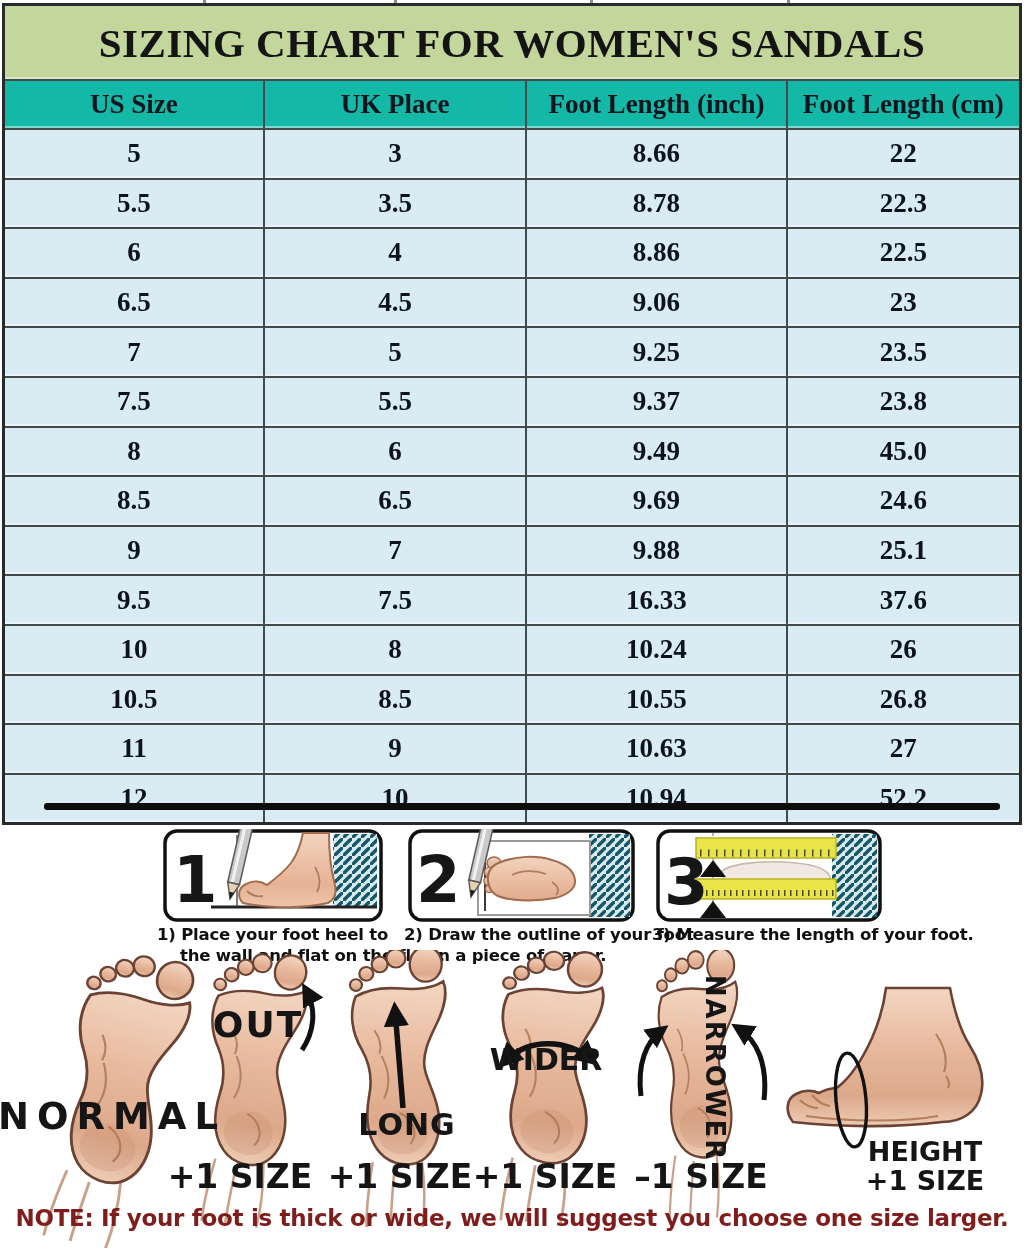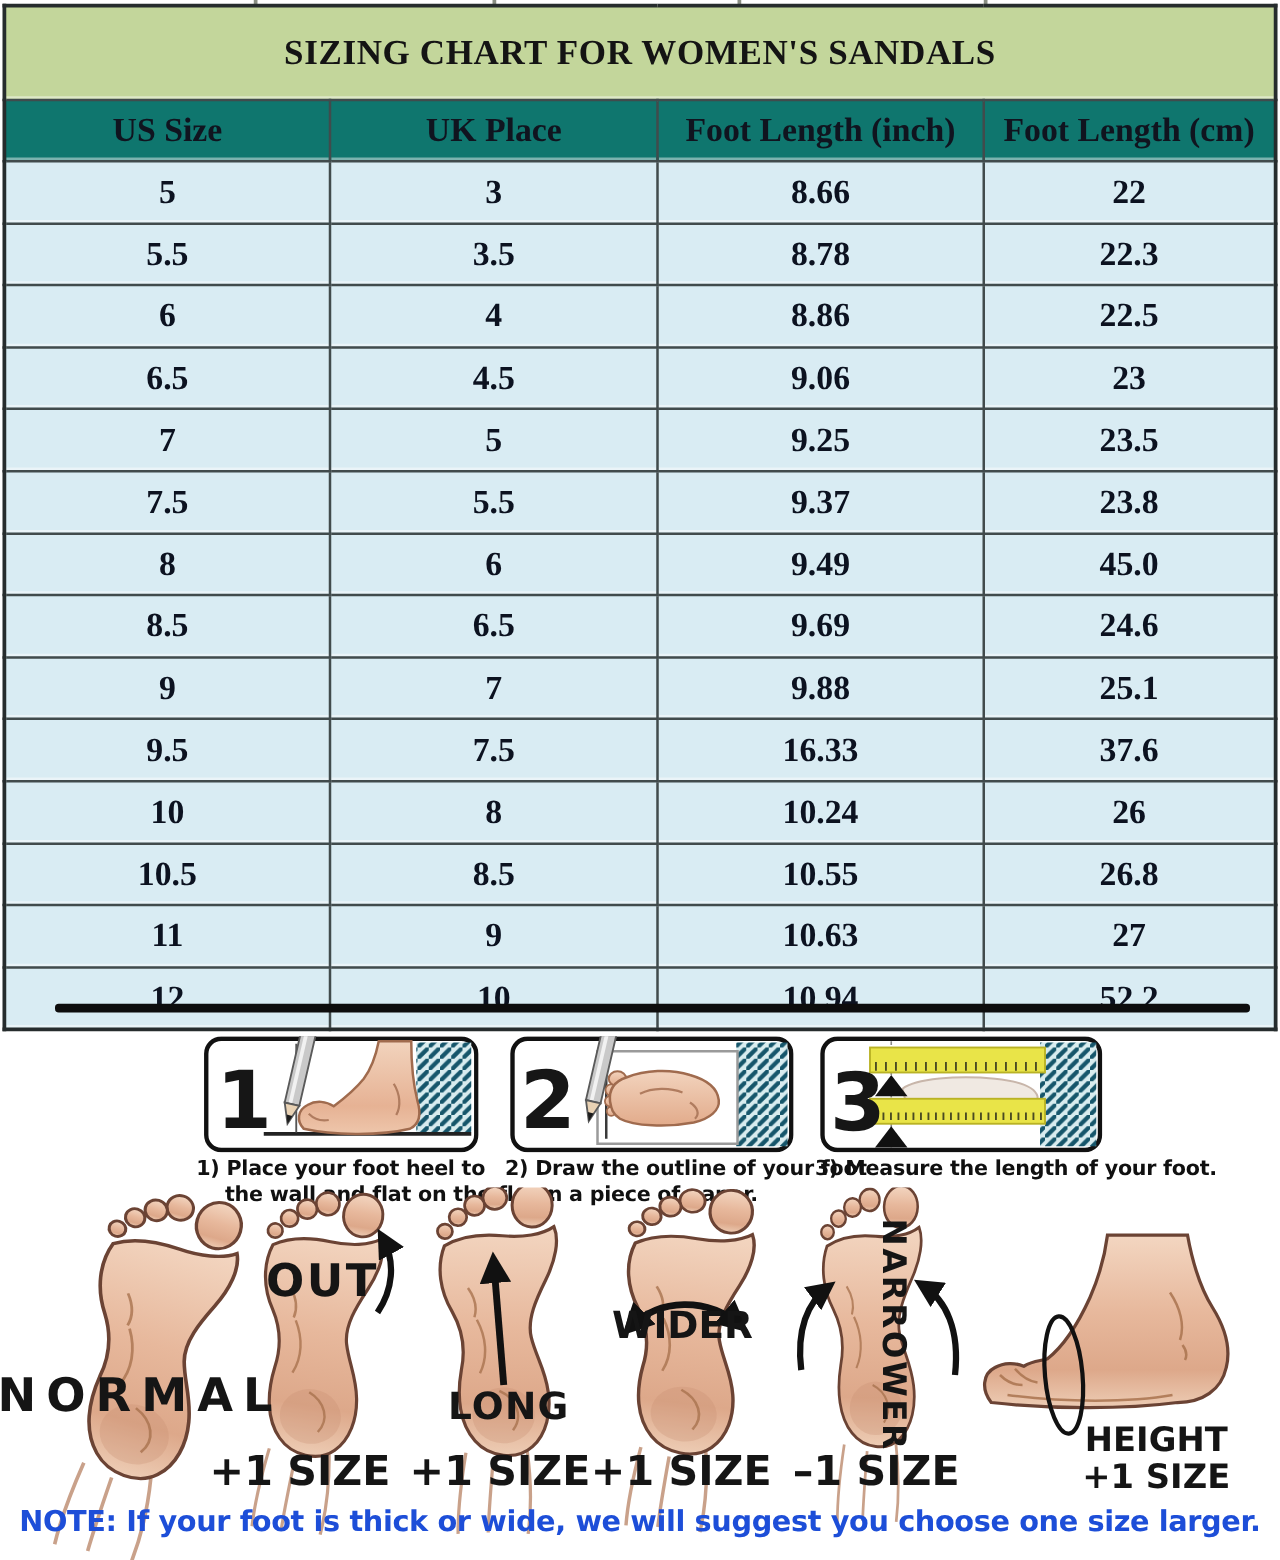--- a/index.html
+++ b/index.html
@@ -8,39 +8,39 @@
 
   
   .tick{position:absolute;top:0;width:3px;height:5px;background:#8a8f84;}
 
   
   table.sizing{position:absolute;left:2px;top:3px;width:1020px;border-collapse:collapse;
                border:3px solid #262c2d;table-layout:fixed;}
   table.sizing th,table.sizing td{border:2px solid #414b4c;text-align:center;vertical-align:middle;
                box-shadow:inset 0 -2px 0 rgba(255,255,255,.45);}
   th.title-cell{background:#c3d69b;height:71px;font-family:"Liberation Serif","DejaVu Serif",serif;
-               font-weight:bold;font-size:28px;letter-spacing:.5px;color:#141414;}
-  tr.head-row th{background:#0f766e;height:45px;font-family:"Liberation Serif","DejaVu Serif",serif;
+               font-weight:bold;font-size:41px;letter-spacing:.5px;color:#141414;}
+  tr.head-row th{background:#14b8a6;height:45px;font-family:"Liberation Serif","DejaVu Serif",serif;
                font-weight:bold;font-size:27px;color:#10141f;}
   tbody td{background:#d9ecf3;height:45.6px;font-family:"Liberation Serif","DejaVu Serif",serif;
                font-weight:bold;font-size:27px;color:#0c1220;}
 
   
   .divider{position:absolute;left:44px;top:803px;width:956px;height:7px;background:#0d0d0d;border-radius:3px;}
 
   
   .panel{position:absolute;top:829px;}
   .caption{position:absolute;top:924px;font-weight:bold;font-size:16.5px;line-height:21px;
            color:#101010;letter-spacing:-.2px;white-space:nowrap;}
   .caption .l2{display:block;padding-left:23px;}
 
   
   svg.feet{position:absolute;left:0;top:950px;}
   .note{position:absolute;left:0;top:1205px;width:1024px;margin:0;text-align:center;
-        font-weight:bold;font-size:23px;letter-spacing:-.3px;color:#1d4ed8;}
+        font-weight:bold;font-size:23px;letter-spacing:-.3px;color:#7f1d1d;}
   svg text.lbl{font-family:"DejaVu Sans","Liberation Sans",sans-serif;font-weight:bold;fill:#151515;}
 </style>
 </head>
 <body>
 
 <div class="page">
 
   <div class="tick" style="left:203px"></div>
   <div class="tick" style="left:394px"></div>
   <div class="tick" style="left:590px"></div>

